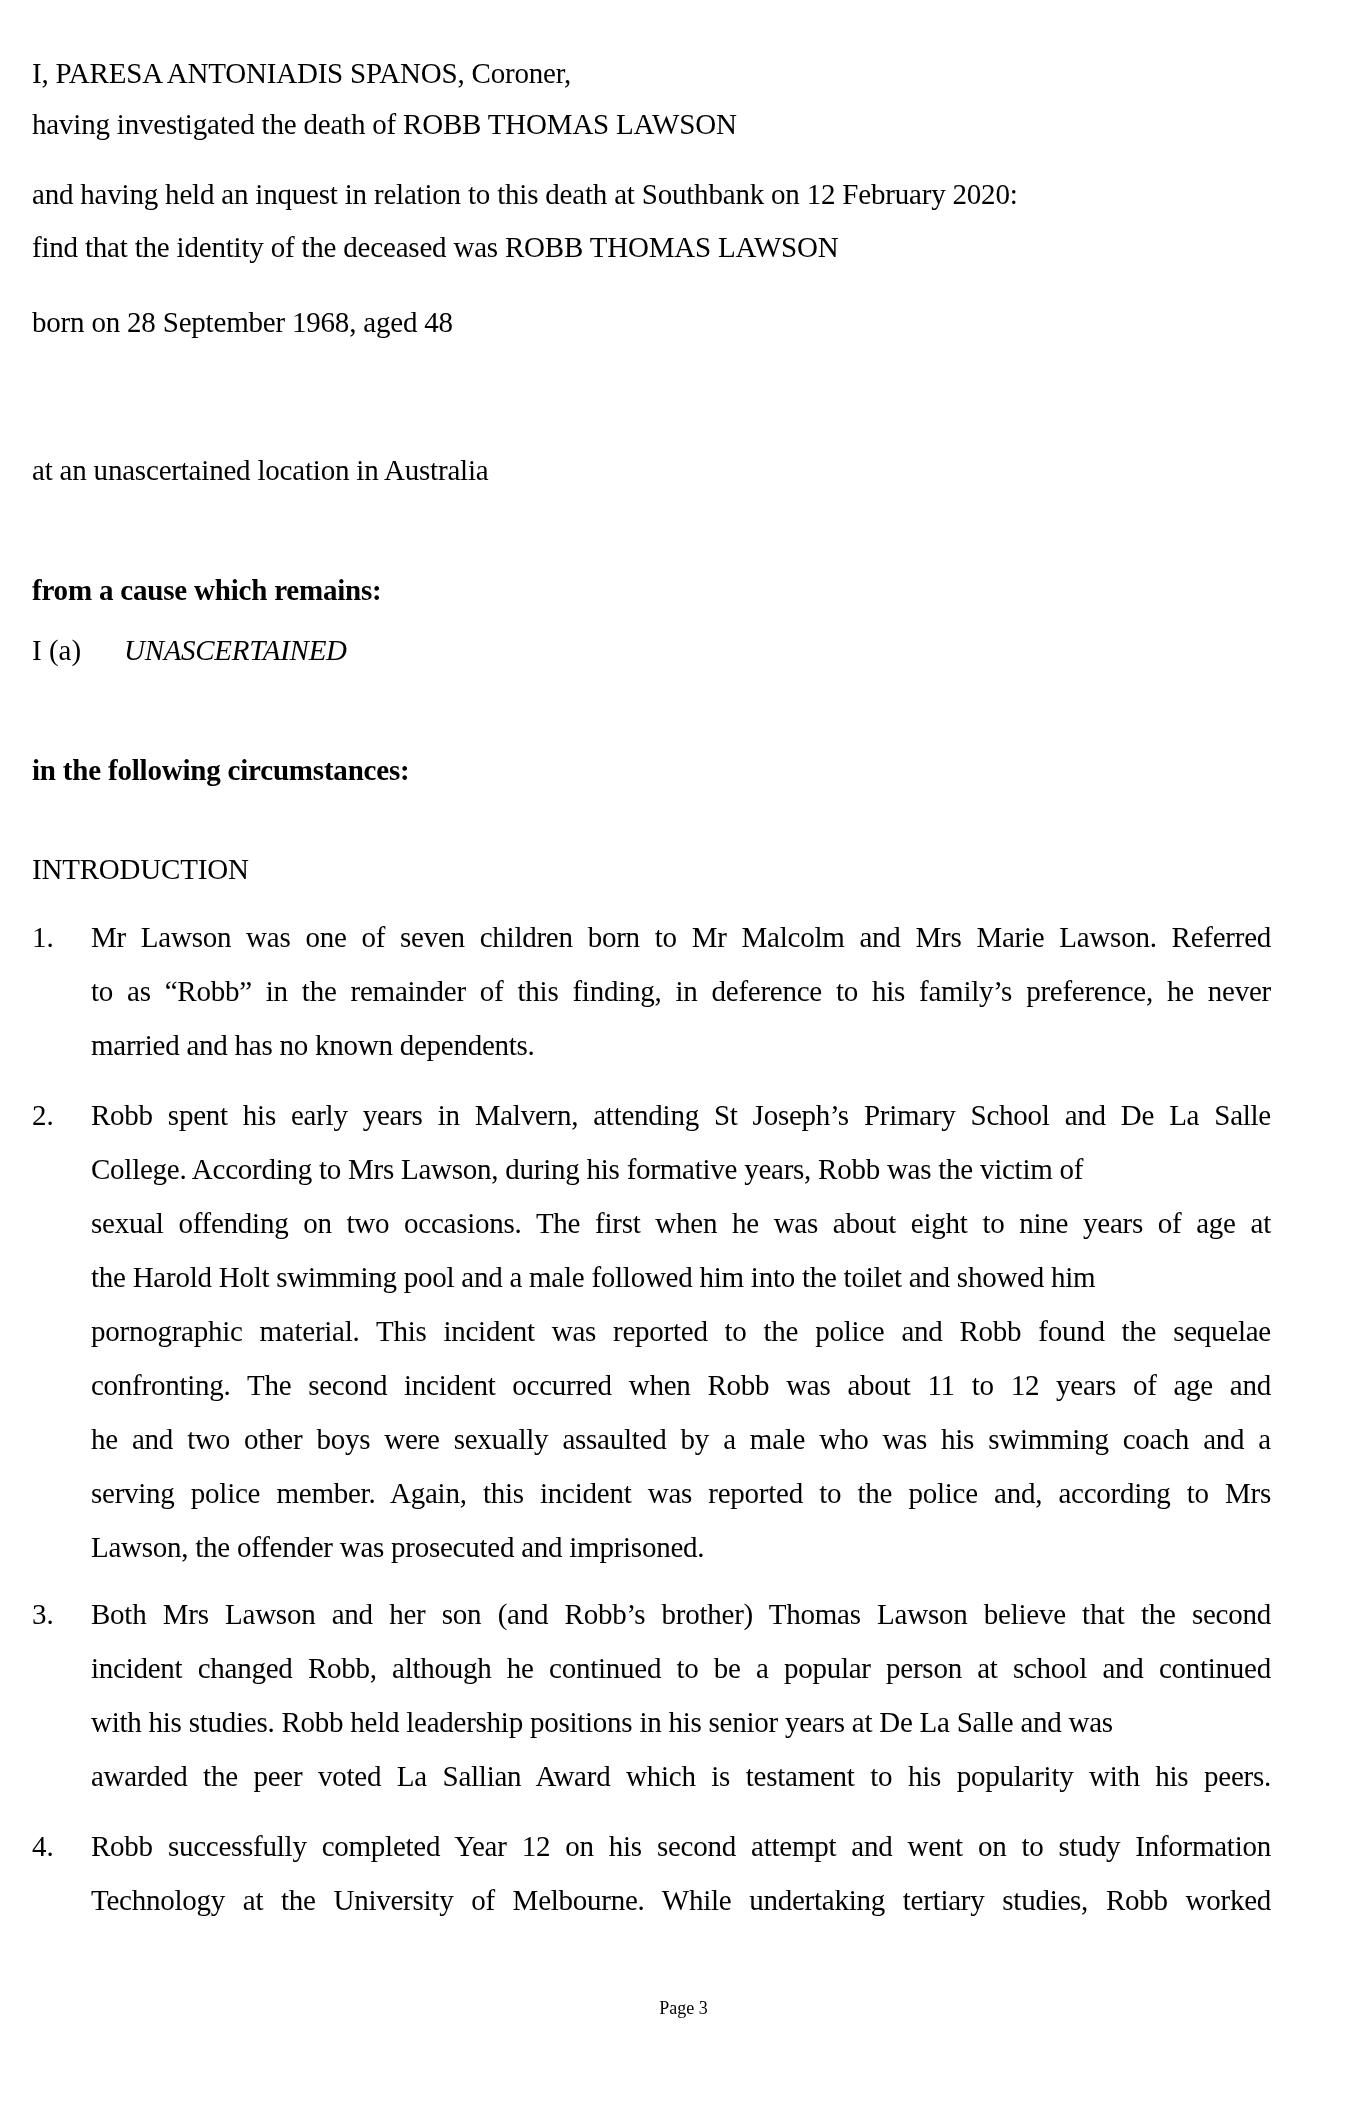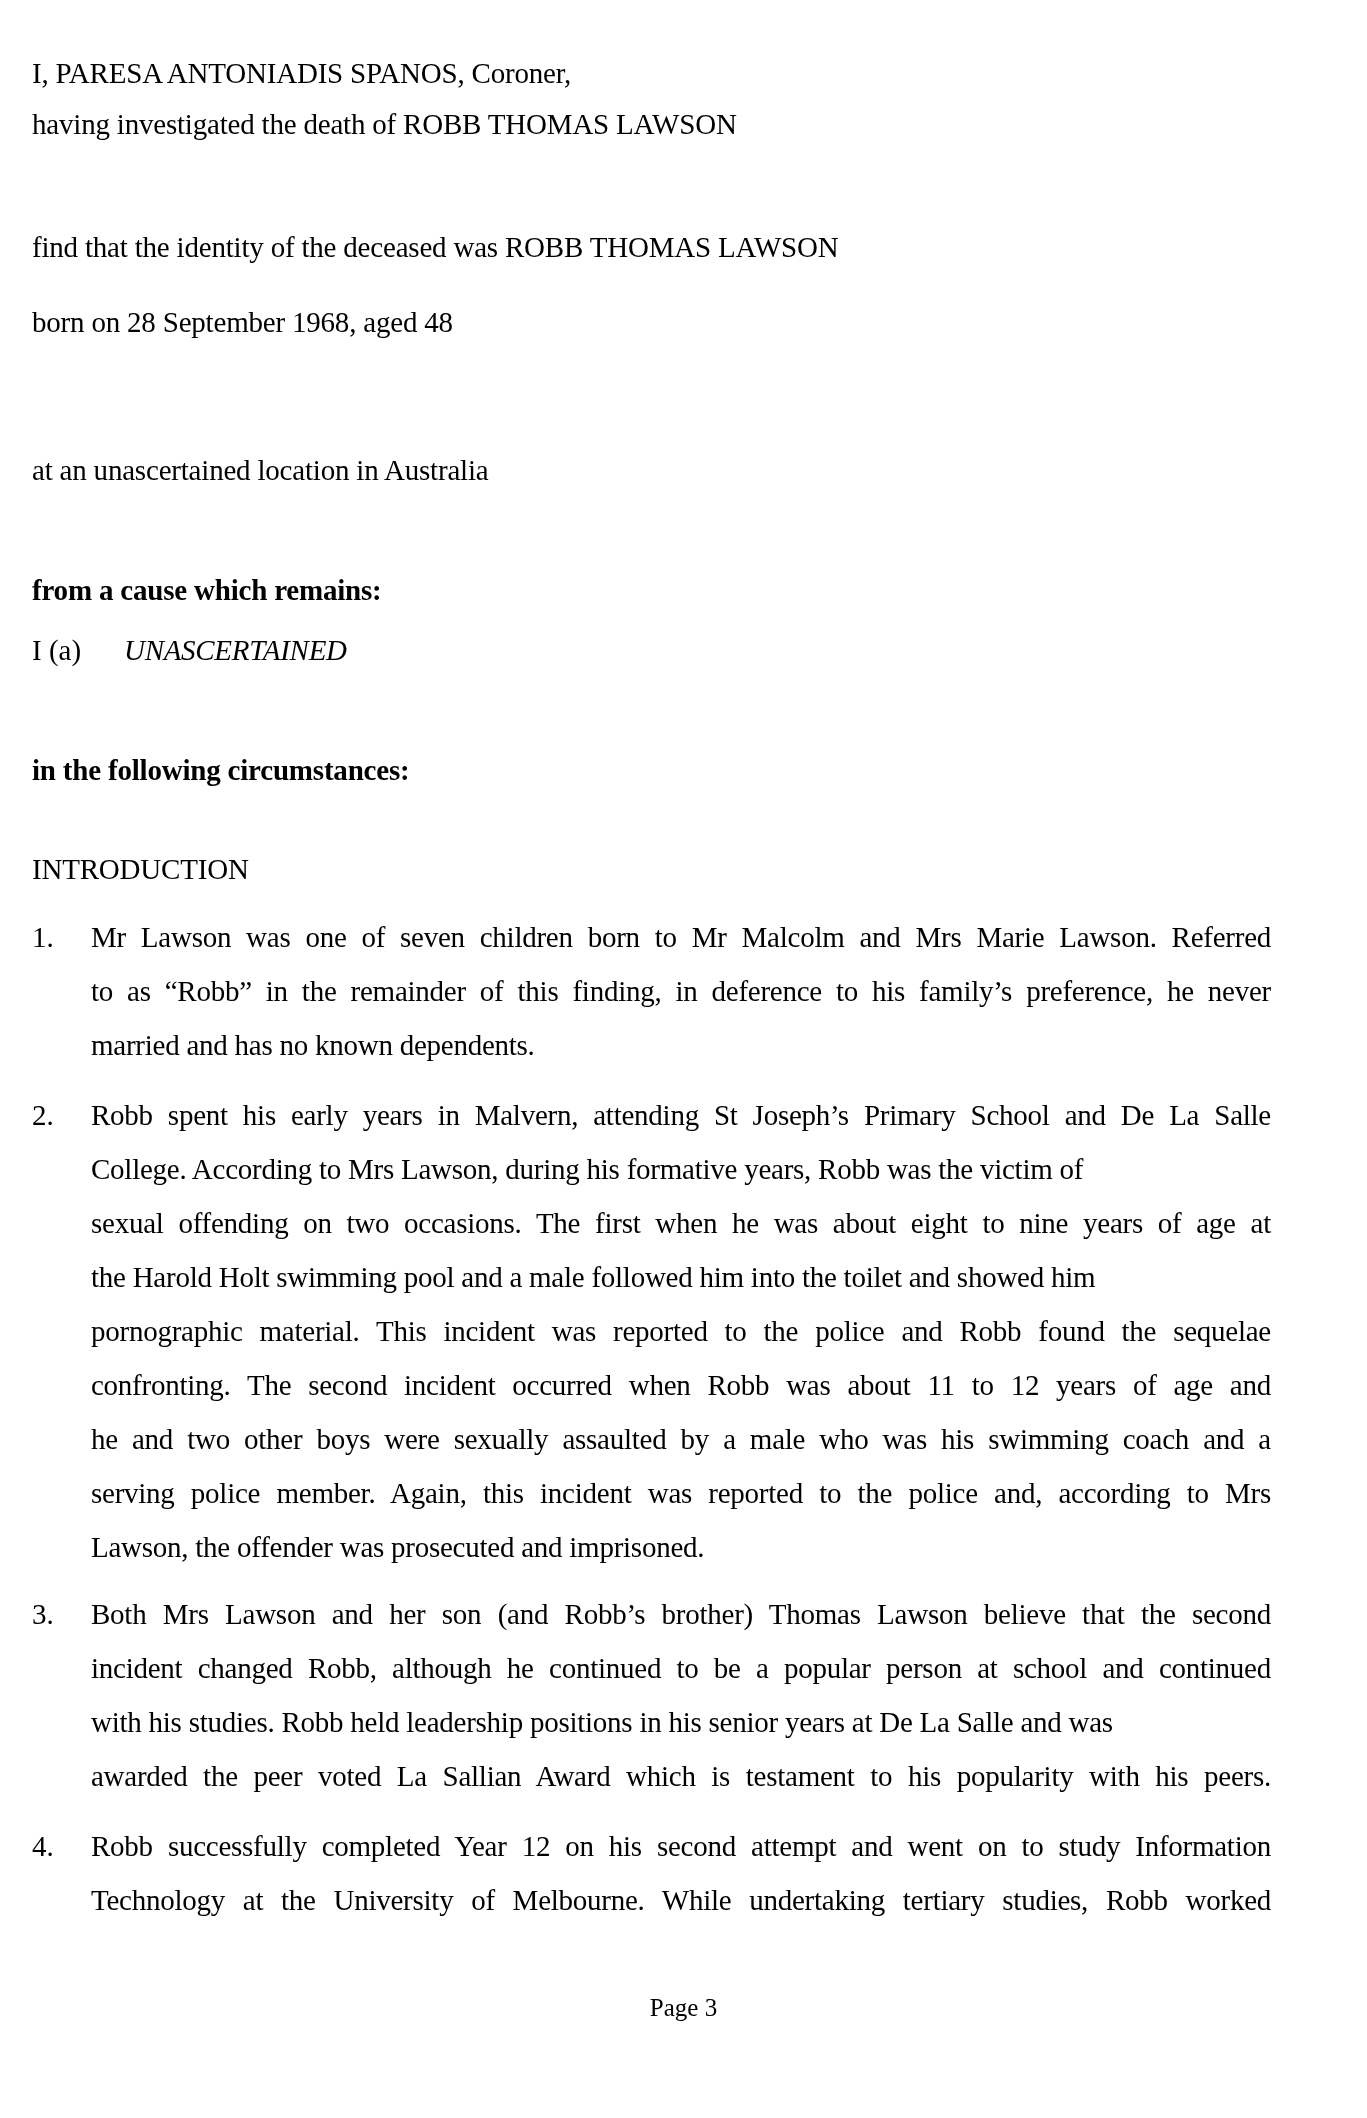--- a/index.html
+++ b/index.html
@@ -68,31 +68,32 @@
       text-align: justify;
       text-align-last: justify;
       white-space: normal;
     }
     .footer {
       position: absolute;
       left: 0;
       width: 1367px;
       top: 1996px;
       text-align: center;
-      font-size: 25px;
+      font-size: 18px;
       line-height: 24px;
     }
   </style>
 </head>
 <body>
 
 <div class="page">
 
   <div class="line" style="top:56px;">I, PARESA ANTONIADIS SPANOS, Coroner,</div>
   <div class="line" style="top:107px;">having investigated the death of ROBB THOMAS LAWSON</div>
+  <div class="line" style="top:177px;">and having held an inquest in relation to this death at Southbank on 12 February 2020:</div>
   <div class="line" style="top:230px;">find that the identity of the deceased was ROBB THOMAS LAWSON</div>
   <div class="line" style="top:305px;">born on 28 September 1968, aged 48</div>
   <div class="line" style="top:453px;">at an unascertained location in Australia</div>
 
   <div class="line bold" style="top:573px;">from a cause which remains:</div>
   <div class="cause-label" style="top:633px;">I (a)</div>
   <div class="cause-value" style="top:633px;">UNASCERTAINED</div>
 
   <div class="line bold" style="top:753px;">in the following circumstances:</div>
 

